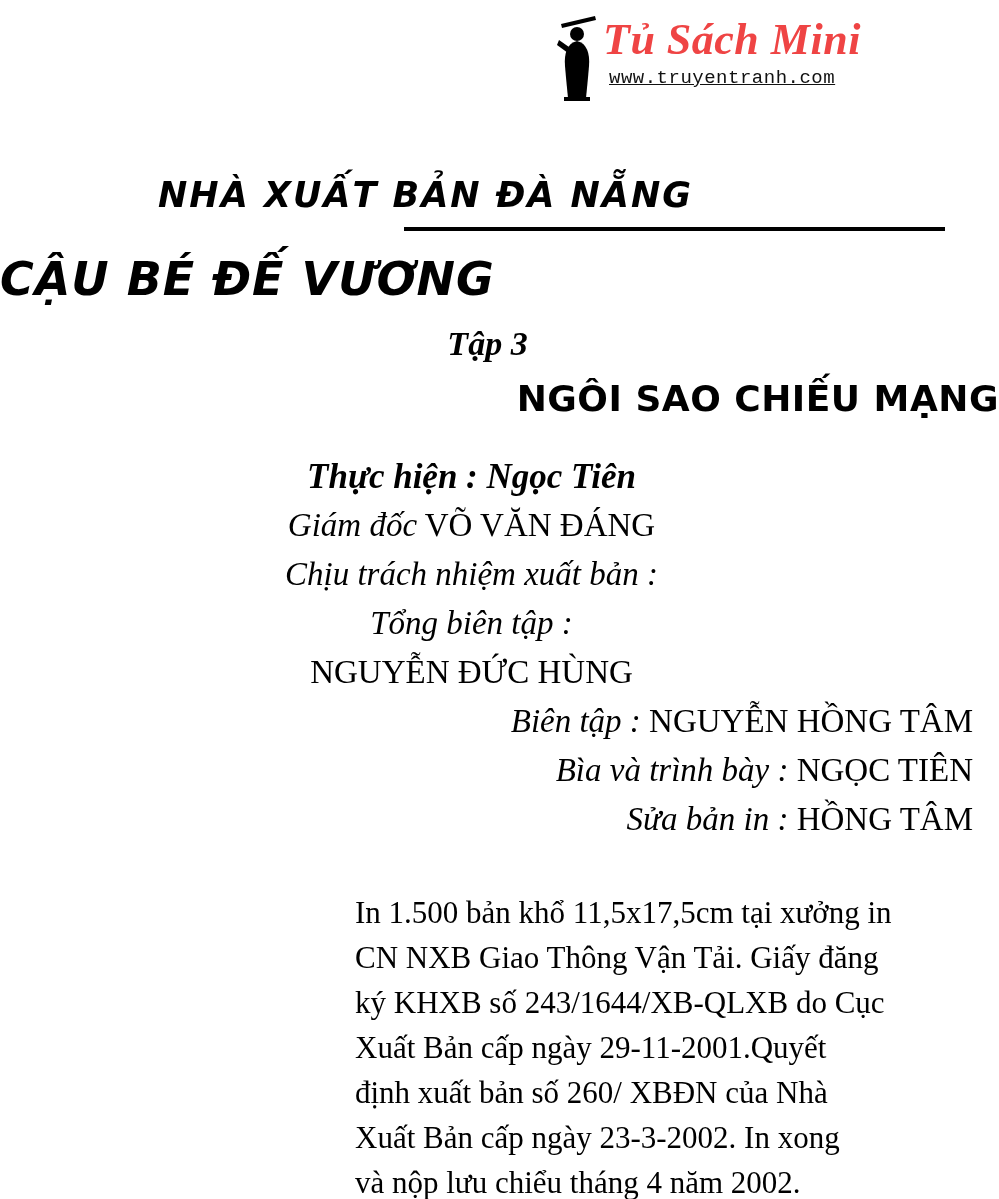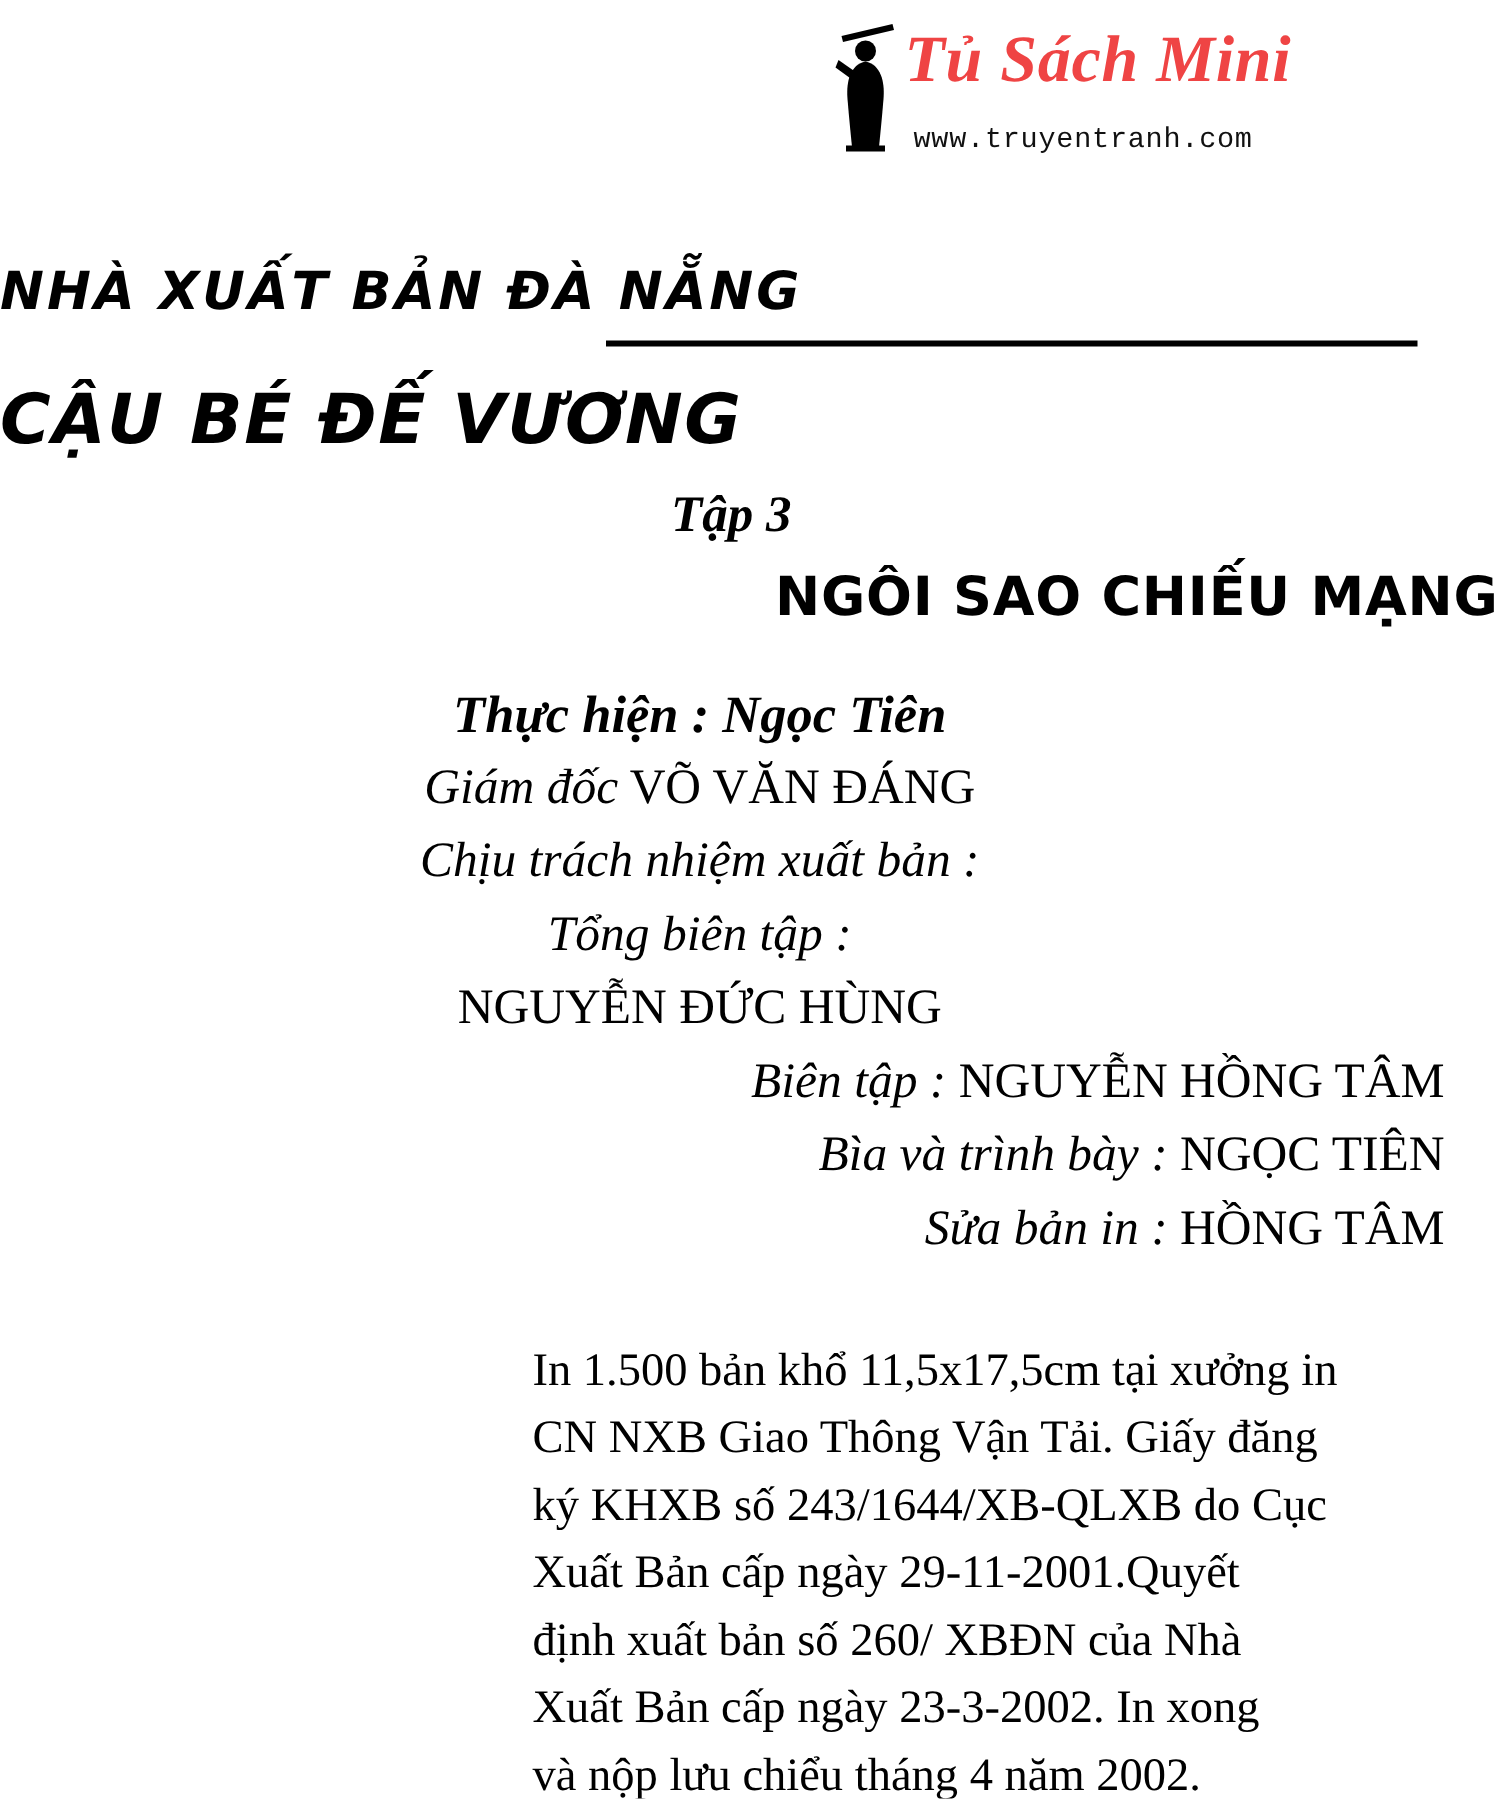--- a/index.html
+++ b/index.html
@@ -43,33 +43,34 @@
     font-size: 44px;
     line-height: 52px;
     letter-spacing: 0.5px;
     white-space: nowrap;
     color: #ef4444;
   }
   .logo-url {
     font-family: "Liberation Mono", monospace;
     font-size: 19px;
     letter-spacing: 0.5px;
-    margin-top: 16px;
+    margin-top: 1px;
     margin-left: 6px;
     color: #111111;
     white-space: nowrap;
+    text-decoration: underline;
   }
 
   
   .publisher-line {
     position: absolute;
     top: 175px;
     left: 0;
     width: 851px;
-    text-align: left;
+    text-align: center;
     font-family: "DejaVu Sans", sans-serif;
     font-weight: bold;
     font-style: italic;
     font-size: 35px;
     letter-spacing: 2px;
     color: #000;
     white-space: nowrap;
   }
   .rule {
     position: absolute;
@@ -117,21 +118,21 @@
     letter-spacing: 0.5px;
     white-space: nowrap;
   }
 
   
   .credits {
     position: absolute;
     top: 452px;
     left: 0;
     width: 999px;
-    padding-right: 36px;
+    padding-right: 26px;
     box-sizing: border-box;
     text-align: right;
   }
   .credit-line {
     font-family: "Liberation Serif", serif;
     font-size: 33px;
     line-height: 49px;
     white-space: nowrap;
   }
   .credit-line .it {

